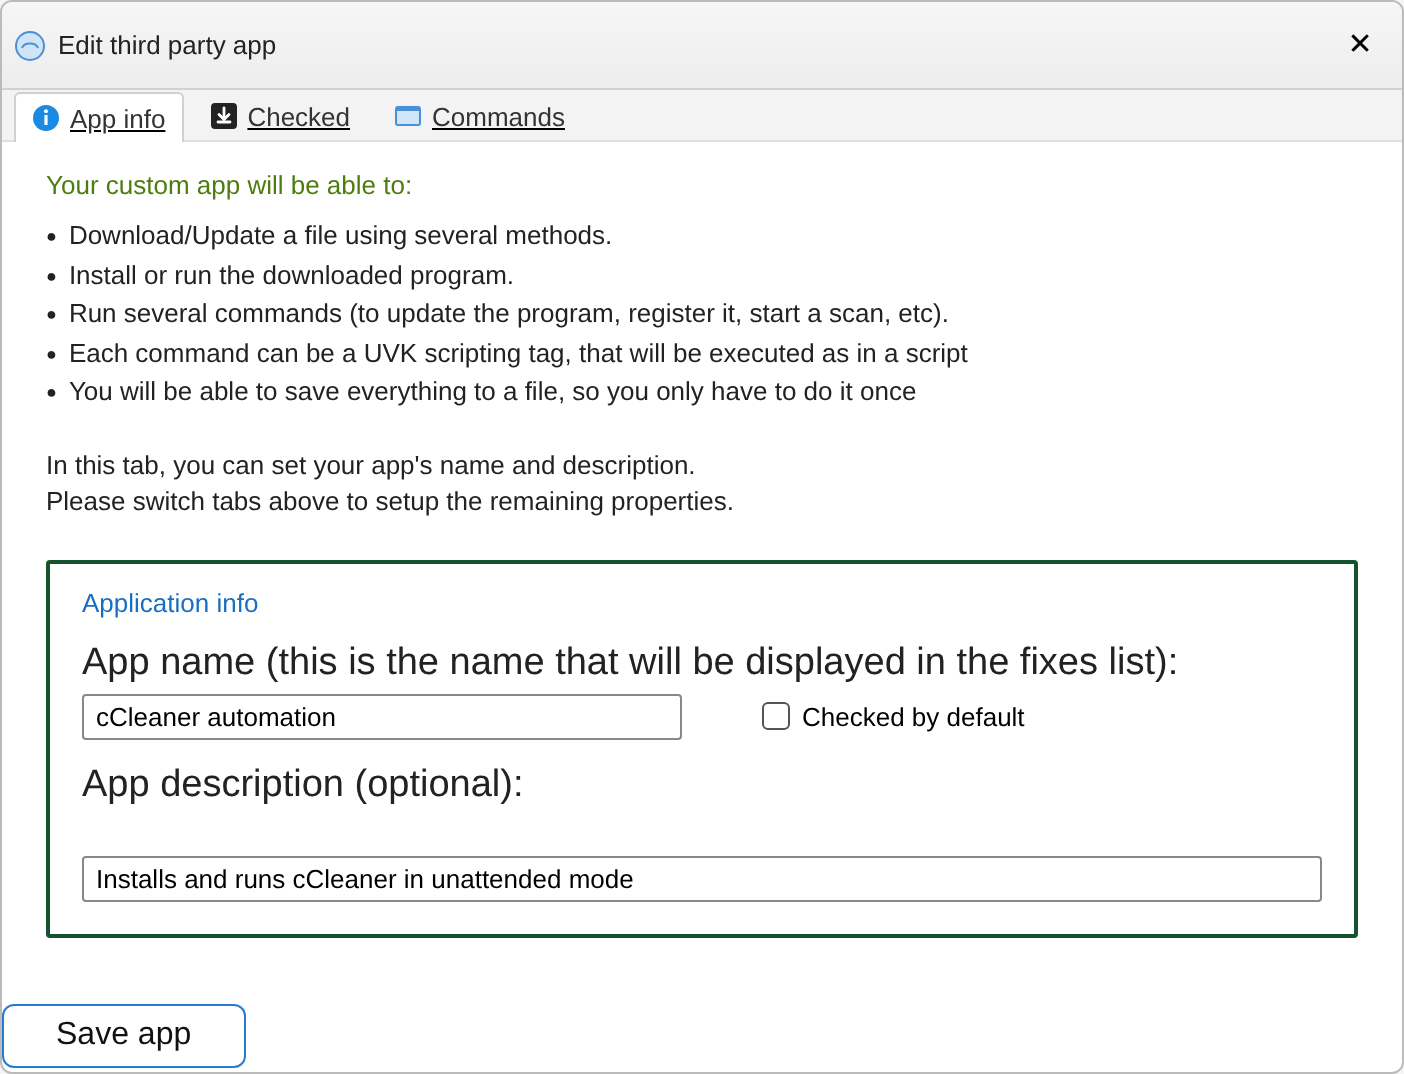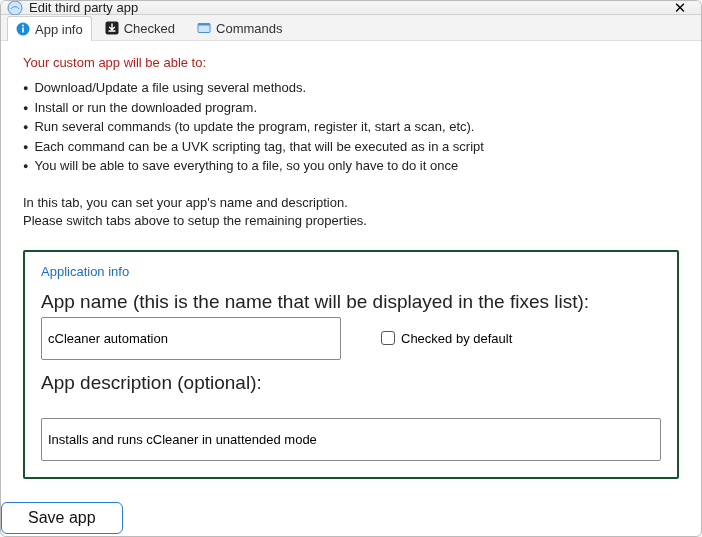--- a/index.html
+++ b/index.html
@@ -13,21 +13,21 @@
       width: 702px;
       height: 537px;
       background: #fff;
       border: 1px solid #bbb;
       border-radius: 6px;
       display: flex;
       flex-direction: column;
       overflow: hidden;
     }
     .titlebar {
-      height: 14px;
+      height: 44px;
       display: flex;
       align-items: center;
       padding: 0 6px;
       background: linear-gradient(#f6f6f6, #ededed);
       border-bottom: 1px solid #d0d0d0;
     }
     .titlebar .app-icon {
       width: 16px;
       height: 16px;
       margin-right: 6px;
@@ -50,20 +50,21 @@
       cursor: pointer;
     }
     .tabs {
       height: 26px;
       display: flex;
       align-items: stretch;
       padding-left: 6px;
       background: #f3f3f3;
       border-bottom: 1px solid #e0e0e0;
       gap: 4px;
+      text-decoration: underline;
     }
     .tab {
       display: flex;
       align-items: center;
       padding: 0 8px;
       font-size: 13px;
       color: #333;
       cursor: pointer;
       gap: 5px;
       border: 1px solid transparent;
@@ -90,21 +91,21 @@
     }
     .headline {
       text-align: center;
       font-size: 16px;
       font-weight: bold;
       margin: 6px 0 20px;
       color: #111;
     }
     .intro-line {
       font-size: 13px;
-      color: #b91c1c;
+      color: #4d7c0f;
       margin-bottom: 8px;
     }
     .bullets {
       list-style: none;
       margin: 4px 0 16px 0;
       padding: 0;
     }
     .bullets li {
       font-size: 13px;
       color: #222;
@@ -140,21 +141,21 @@
       margin-bottom: 4px;
     }
     .row {
       display: flex;
       align-items: center;
       gap: 40px;
     }
     .text-input {
       border: 1px solid #888;
       border-radius: 2px;
-      padding: 13px 6px;
+      padding: 3px 6px;
       font-size: 13px;
       font-family: inherit;
       width: 300px;
       outline: none;
     }
     .text-input.wide { width: 100%; margin-top: 20px; }
     .checkbox-wrap {
       display: flex;
       align-items: center;
       gap: 6px;

